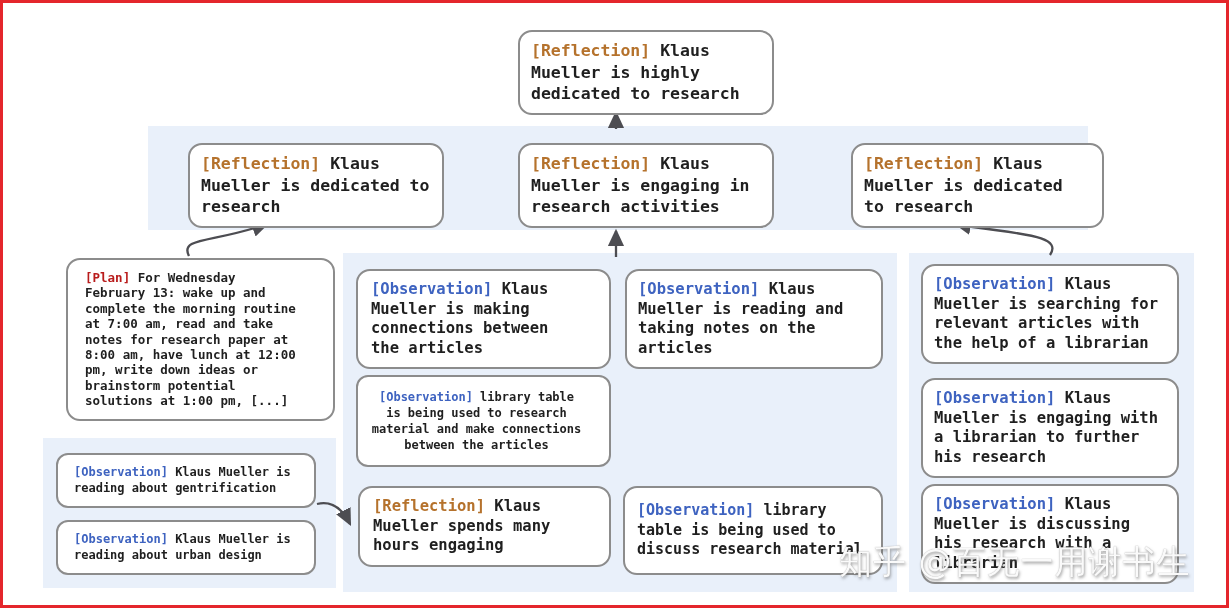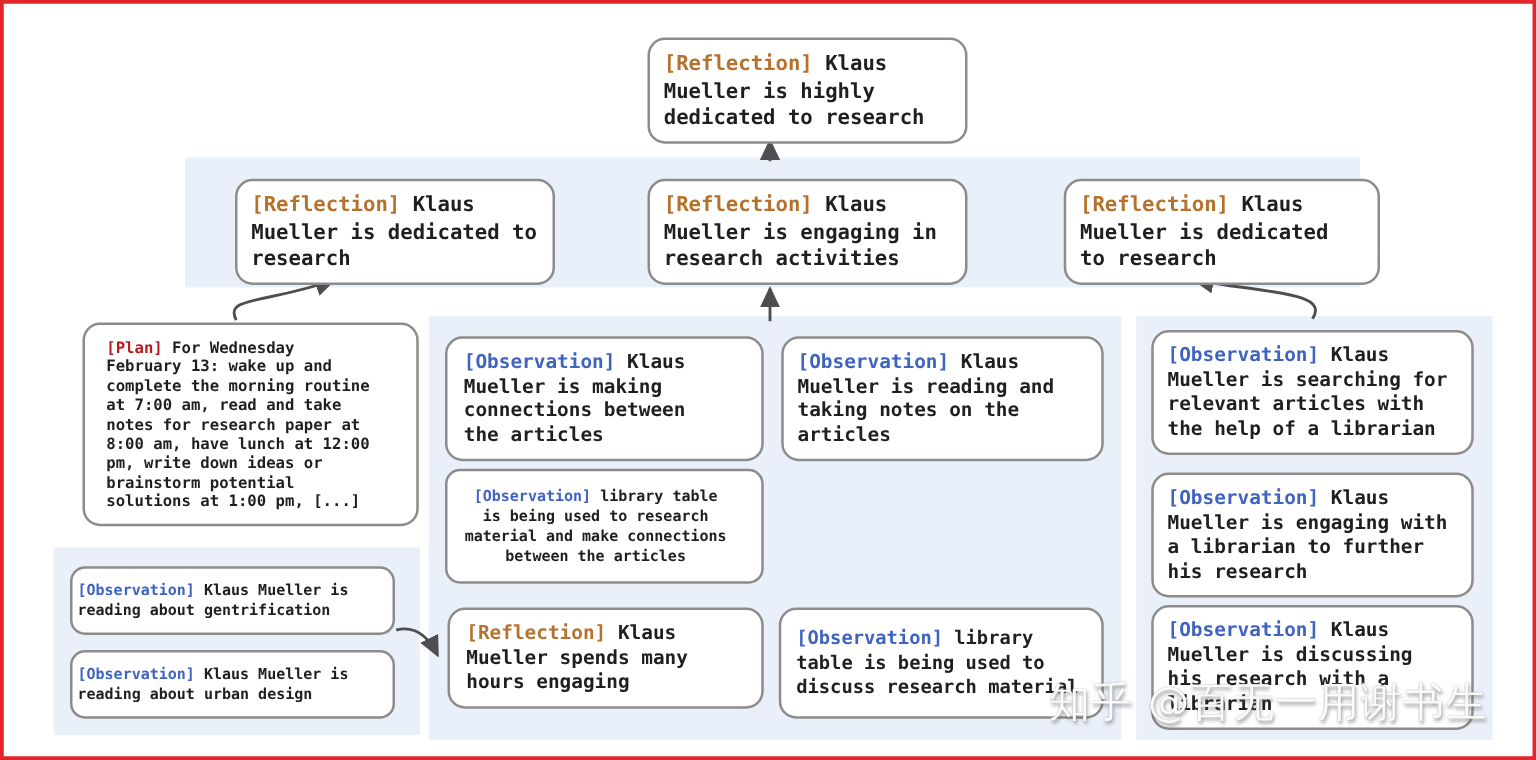--- a/index.html
+++ b/index.html
@@ -16,21 +16,21 @@
   .node .tag{margin-right:1ch;}
   .tag-reflection{color:#b5722c;}
   .tag-observation{color:#3e63c0;}
   .tag-plan{color:#b91c1c;}
   
   .lg{font-size:16.5px;line-height:21.5px;padding:8px 11px;margin-left:28px;}
   .md{font-size:15.5px;line-height:19.5px;padding:9px 11px;}
   .md-narrow{font-size:15.5px;line-height:19.5px;padding:9px 26px 9px 13px;}
   .md3{font-size:15px;line-height:19.5px;padding:13px 12px;}
   .sm{font-size:12px;line-height:16px;padding:12px 26px 12px 12px;border-radius:12px;text-align:center;}
-  .obs-sm{font-size:12px;line-height:15.5px;padding:10px 4px;border-radius:12px;}
+  .obs-sm{font-size:12px;line-height:15.5px;padding:10px 16px;border-radius:12px;}
   .plan{font-size:12.5px;line-height:15.4px;padding:10px 34px 10px 17px;border-radius:14px;}
   .arrows{position:absolute;left:0;top:0;width:1229px;height:608px;pointer-events:none;}
   .watermark{
     position:absolute;left:836px;top:537px;z-index:5;
     font-family:"DejaVu Sans",sans-serif;font-size:33px;letter-spacing:1px;
     color:rgba(255,255,255,0.95);
     text-shadow:0 0 1px #9a9a9a,1px 2px 3px rgba(90,90,90,0.55);
     white-space:nowrap;
   }
 </style>

